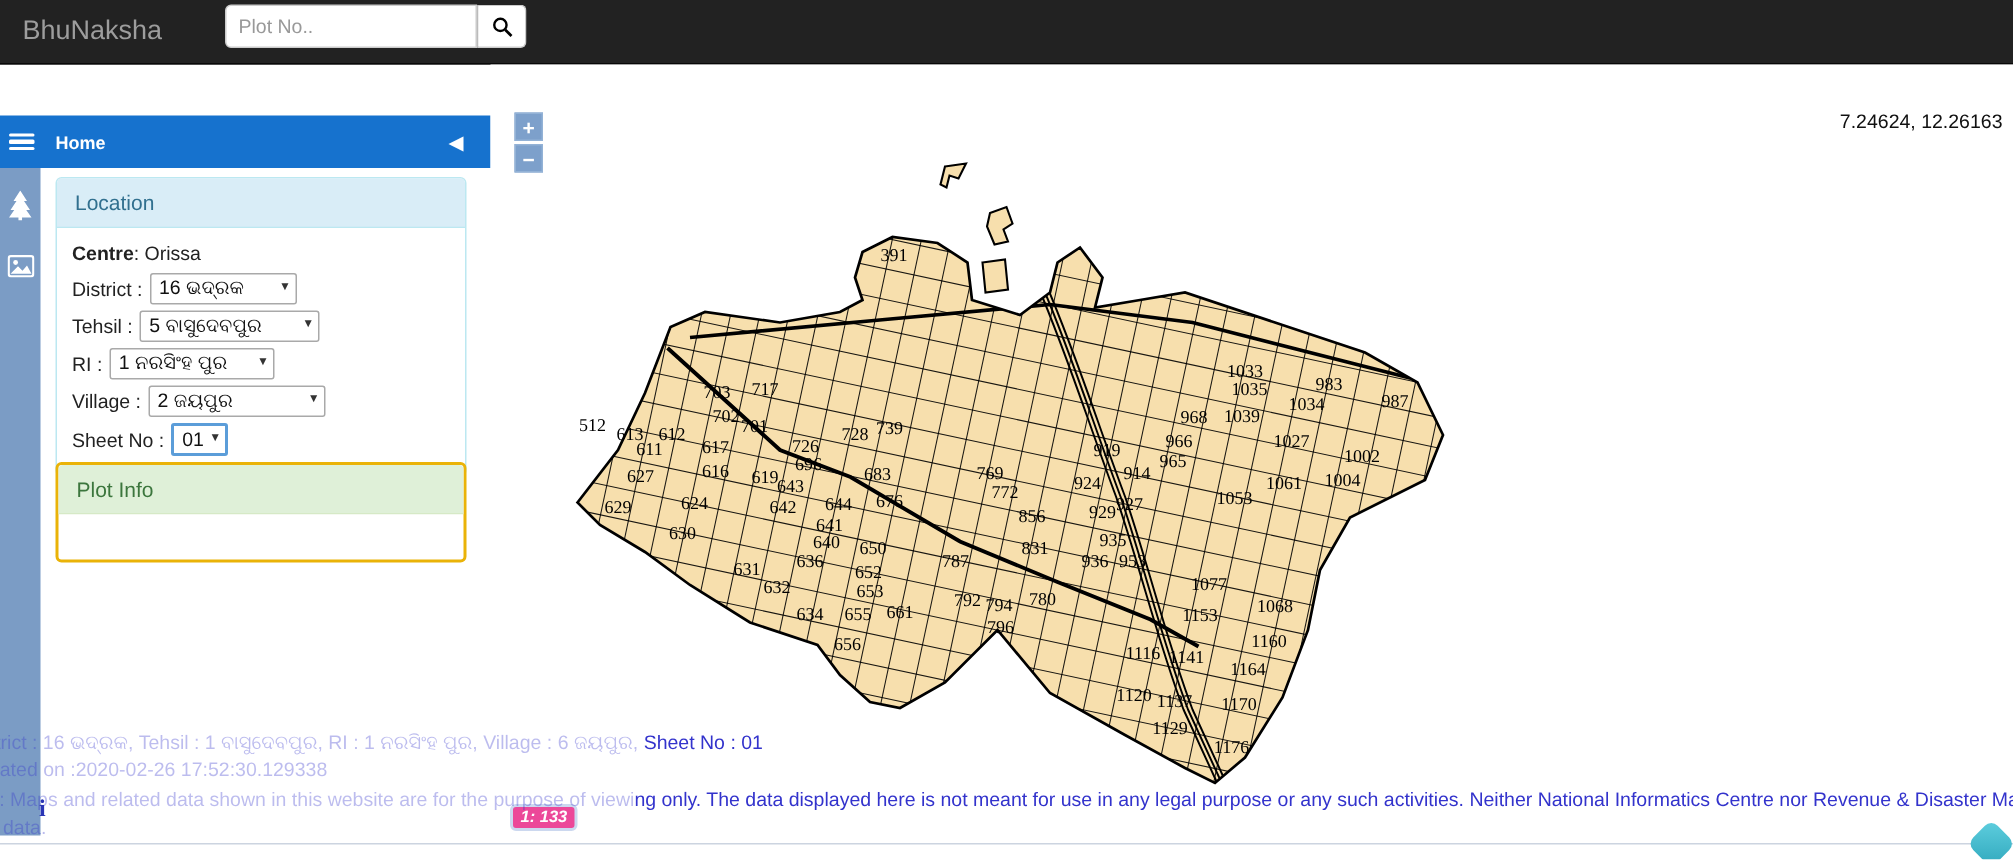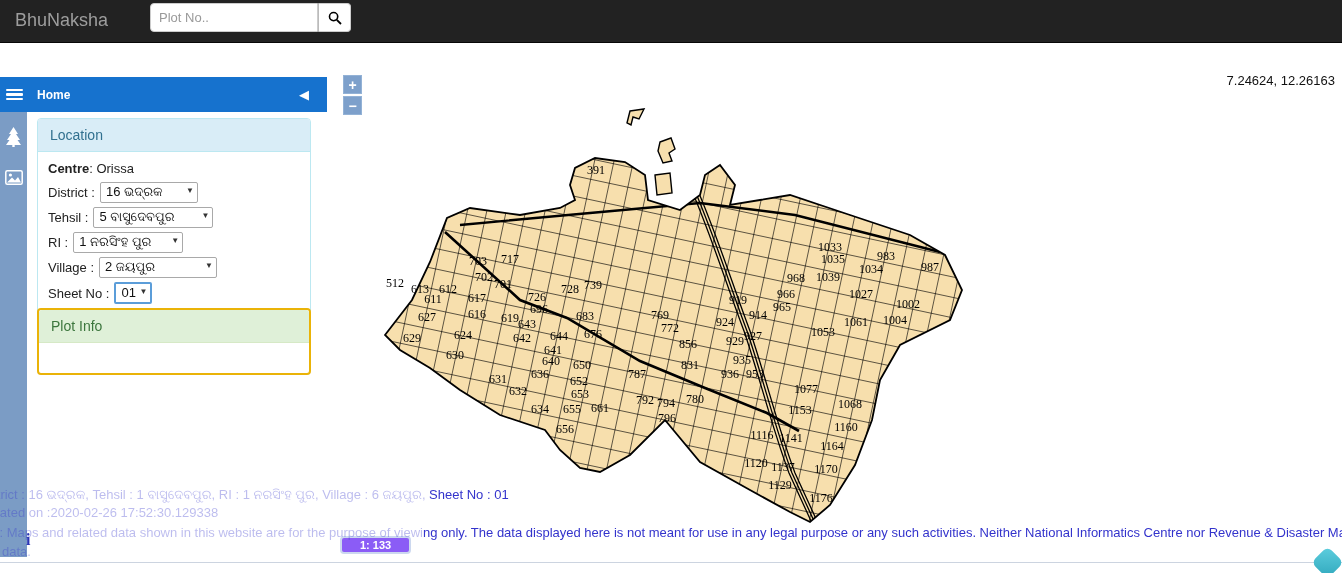--- a/index.html
+++ b/index.html
@@ -51,22 +51,22 @@
   .selectbox::after { content:"▼"; position:absolute; right:3px; top:3px; font-size:8px; color:#333; }
   .selectbox.focused { border:2px solid #5b9dd9; border-radius:2px; }
 
   
   .maparea { position:absolute; left:327px; top:43px; width:1015px; height:520px; background:#fff; }
   .zoomctl { position:absolute; left:16px; top:32px; z-index:5; }
   .zoombtn { width:19px; height:19px; background:#7da0cb; color:#fff; font-size:14px; font-weight:bold;
             display:flex; align-items:center; justify-content:center; cursor:pointer; margin-bottom:2px;
             border:1px solid #93b2d6; }
   .coords { position:absolute; right:7px; top:30px; font-size:13px; color:#111; }
-  .scalebadge { position:absolute; left:13px; top:493px; background:#8b5cf6; border:2px solid #ccd8ef;
-            border-radius:4px; color:#fff; font-size:11px; font-weight:bold; padding:1px 18px; }
+  .scalebadge { position:absolute; left:13px; top:493px; background:#ec4899; border:2px solid #ccd8ef;
+            border-radius:4px; color:#fff; font-size:11px; font-weight:bold; padding:1px 5px;font-style:italic; }
   svg text.plbl { font-family:"Liberation Serif", serif; font-size:12px; fill:#000; }
 
   
   .footer-line { position:absolute; font-size:13px; white-space:nowrap; z-index:4; }
   .f-faded { color:#3333cc; opacity:0.32; }
   .f-solid { color:#3333cc; }
   .info-i { position:absolute; left:26px; top:531px; font-family:"Liberation Serif", serif;
             font-weight:bold; font-size:16px; color:#2a35b5; z-index:5; }
   .bottomline { position:absolute; left:0; top:562px; width:1342px; border-top:1px solid #ccd4e0; }
   .tealwidget { position:absolute; left:1316px; top:551px; width:23px; height:23px; border-radius:6px;

